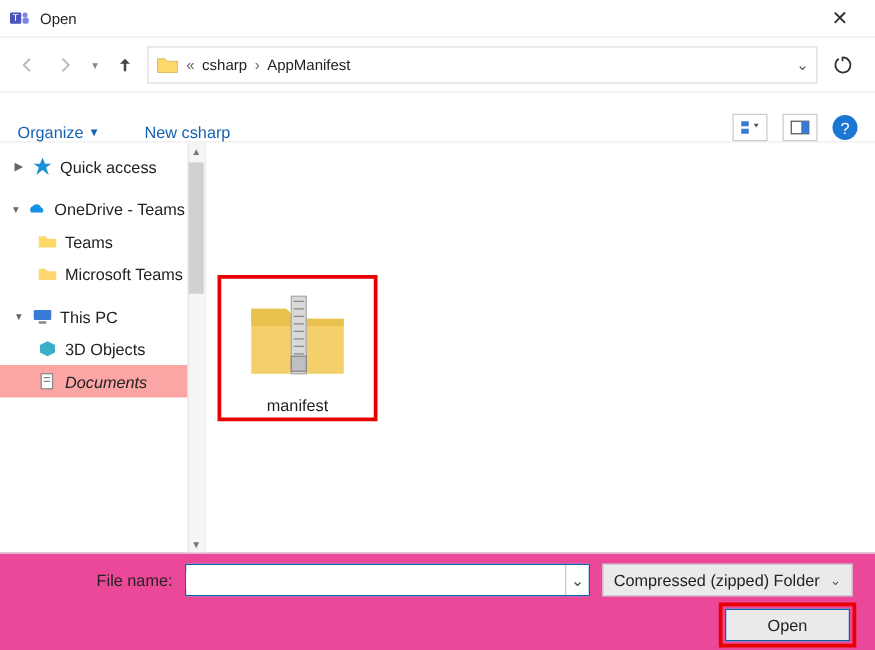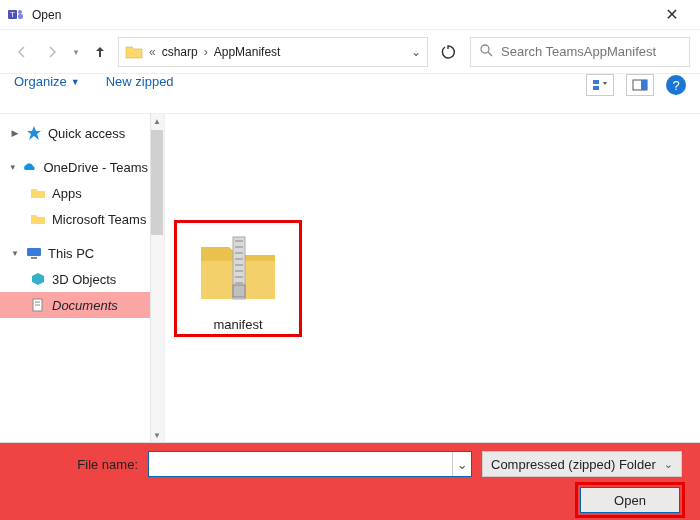--- a/index.html
+++ b/index.html
@@ -11,41 +11,41 @@
   .navrow { height: 44px; display: flex; align-items: center; padding: 0 10px; gap: 6px; border-bottom: 1px solid #eee; }
   .nav-arrow { width: 24px; height: 24px; display:flex; align-items:center; justify-content:center; color:#888; }
   .nav-arrow.enabled { color:#333; }
   .addrbar { flex: 1; height: 30px; border: 1px solid #ddd; display:flex; align-items:center; padding:0 6px; gap:4px; font-size:12px; background:#fff; }
   .addrbar .folder-icon { width:18px; height:18px; }
   .addrbar .crumb-sep { color:#666; padding:0 2px; }
   .addr-dd { margin-left:auto; color:#555; }
   .refresh-btn { width:30px; height:30px; display:flex; align-items:center; justify-content:center; color:#333; }
   .searchbox { width:220px; height:30px; border:1px solid #ddd; display:flex; align-items:center; padding:0 8px; color:#888; gap:6px; font-size:13px; }
   .searchbox input { border:none; outline:none; flex:1; font-size:13px; background:transparent; }
-  .toolbar { height:40px; display:flex; align-items:flex-start; padding:0 14px; border-bottom:1px solid #eee; gap:26px; }
+  .toolbar { height:40px; display:flex; align-items:flex-end; padding:0 14px; border-bottom:1px solid #eee; gap:36px; }
   .toolbar .menuitem { color:#1362b3; font-size:13px; display:flex; align-items:center; gap:4px; }
   .toolbar .right { margin-left:auto; display:flex; align-items:center; gap:12px; }
   .toolbar .right .iconbtn { width:28px; height:22px; border:1px solid #ccc; display:flex; align-items:center; justify-content:center; color:#1362b3; }
   .toolbar .help { width:20px; height:20px; border-radius:50%; background:#1a77d4; color:#fff; display:flex; align-items:center; justify-content:center; font-size:13px; }
   .body { display:flex; height: calc(520px - 30px - 44px - 40px - 78px); }
   .sidebar { width:165px; position:relative; border-right:1px solid #eee; padding:6px 0; font-size:13px; overflow:hidden; }
   .sidebar .scroll-gutter { position:absolute; right:0; top:0; width:14px; height:100%; background:#f5f5f5; border-left:1px solid #e5e5e5;}
   .sidebar .scroll-up, .sidebar .scroll-dn { position:absolute; right:0; width:14px; height:14px; display:flex; align-items:center; justify-content:center; font-size:8px; color:#777; }
   .sidebar .scroll-up { top:0; } .sidebar .scroll-dn { bottom:0; }
   .sidebar .thumb { position:absolute; right:1px; top:16px; width:12px; height:105px; background:#d0d0d0; }
   .tree-item { display:flex; align-items:center; height:26px; padding-left:10px; gap:6px; padding-right:16px; white-space:nowrap; overflow:hidden; }
   .tree-item.child { padding-left:30px; }
   .tree-item.selected { background:#fca5a5;font-style:italic; }
   .tree-caret { width:10px; display:inline-flex; justify-content:center; color:#666; font-size:9px; }
   .icon { width:16px; height:16px; flex:0 0 16px; display:inline-flex; align-items:center; justify-content:center; }
   .filespane { flex:1; padding:14px; display:flex; align-items:center; }
   .file-item { width:118px; text-align:center; }
   .file-item.sel { outline:3px solid #e60000; outline-offset:2px; }
   .zip-icon { width:86px; height:86px; margin:0 auto 6px; position:relative; }
-  .footer { height:78px; background:#ef4444; border-top:1px solid #ddd; padding:8px 18px 12px; }
+  .footer { height:78px; background:#ec4899; border-top:1px solid #ddd; padding:8px 18px 12px; }
   .fn-row { display:flex; align-items:center; gap:10px; margin-bottom:10px; }
   .fn-label { width:120px; text-align:right; font-size:13px; }
   .fn-input { flex:1; height:26px; border:1px solid #0a64ad; background:#fff; display:flex; align-items:center; }
   .fn-input input { border:none; outline:none; width:100%; padding:0 6px; font-size:13px; }
   .fn-dd { width:20px; border-left:1px solid #ccc; height:100%; display:flex; align-items:center; justify-content:center; color:#555; }
   .ft-select { width:200px; height:26px; background:#eaeaea; border:1px solid #ccc; display:flex; align-items:center; padding:0 8px; justify-content:space-between; font-size:13px; }
   .btn-row { display:flex; justify-content:flex-end; gap:14px; padding-right:2px; }
   .btn { width:100px; height:26px; background:#eaeaea; border:1px solid #b8b8b8; display:flex; align-items:center; justify-content:center; font-size:13px; }
   .btn.primary { border:1px solid #0a64ad; }
   .btn.primary-wrap { outline:3px solid #e60000; outline-offset:2px; }
@@ -96,35 +96,28 @@
     <span>AppManifest</span>
     <span class="addr-dd">⌄</span>
   </div>
 
   <span class="refresh-btn">
     <svg width="16" height="16" viewBox="0 0 16 16">
         <path d="M4 3a6 6 0 1 0 3-1v3" fill="none" stroke="#333" stroke-width="1.4"></path>
       </svg>
   </span>
 
-  <div class="searchbox">
-    <span><svg width="14" height="14" viewBox="0 0 14 14">
-          <circle cx="6" cy="6" r="4" stroke="#888" fill="none" stroke-width="1.3"></circle>
-          <line x1="9" y1="9" x2="13" y2="13" stroke="#888" stroke-width="1.3"></line>
-        </svg></span>
-    <input placeholder="Search TeamsAppManifest" style="">
-  </div>
 </div>
 
 <div class="toolbar">
   <span class="menuitem">
       <span>Organize</span>
       <span style="font-size:9px;color:#1362b3">▼</span>
     </span>
-  <span class="menuitem">New zipped</span>
+  <span class="menuitem">New csharp</span>
   <div class="right">
     <span class="iconbtn">
         <svg width="16" height="12" viewBox="0 0 16 12">
           <rect x="1" y="1" width="6" height="4" fill="#3a7bd5"></rect>
           <rect x="1" y="7" width="6" height="4" fill="#3a7bd5"></rect>
           <path d="M11 3l2 3 2-3z" fill="#555"></path>
         </svg>
       </span>
     <span class="iconbtn">
         <svg width="16" height="12" viewBox="0 0 16 12">
@@ -162,21 +155,21 @@
           </svg>
         </span>
       <span>OneDrive - Teams</span>
     </div>
     <div class="tree-item child">
       <span class="icon">
           <svg viewBox="0 0 16 16">
             <path d="M1 4h5l2 2h7v7H1z" fill="#ffd86b"></path>
           </svg>
         </span>
-      <span>Apps</span>
+      <span>Teams</span>
     </div>
     <div class="tree-item child">
       <span class="icon">
           <svg viewBox="0 0 16 16">
             <path d="M1 4h5l2 2h7v7H1z" fill="#ffd86b"></path>
           </svg>
         </span>
       <span>Microsoft Teams</span>
     </div>
     <div style="height:8px"></div>

